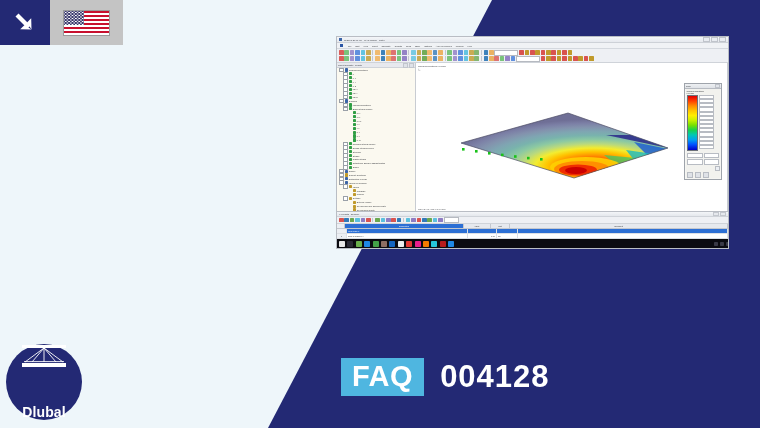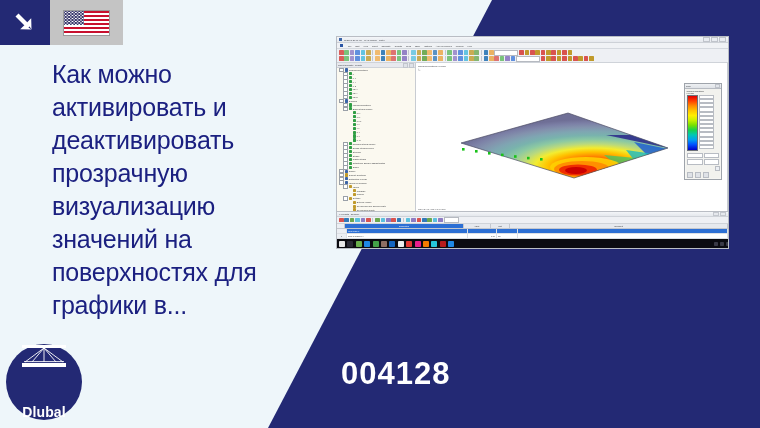--- a/index.html
+++ b/index.html
@@ -169,35 +169,35 @@
       </svg>
     </div>
     <div class="tl-flagbox">
       <div class="flag">
         <div class="stripes"></div>
         <div class="canton"></div>
       </div>
     </div>
   </div>
 
-  <div class="headline">Как можно активировать и деактивировать прозрачную визуализацию значений на поверхностях для графики в...</div>
 
   <div class="logo">
     <div class="logo-mark">
       <div class="bar-top"></div>
       <div class="bar-bot"></div>
       <svg class="web" viewBox="0 0 40 15" preserveAspectRatio="none" aria-hidden="true">
         <path d="M20 0 L1 14 M20 0 L39 14 M20 0 L20 14 M20 0 L8 14 M20 0 L32 14" stroke="#ffffff" stroke-width="0.9" fill="none"></path>
         <path d="M0 13.6 L40 13.6" stroke="#ffffff" stroke-width="0.9"></path>
       </svg>
     </div>
     <div class="logo-text">Dlubal</div>
   </div>
 
   <div class="faq-row">
+    <div class="faq-chip">FAQ</div>
     <div class="faq-num">004128</div>
   </div>
 
   <div class="shot">
 
     <div class="shot-title">
       <span class="ico"></span>
       <span class="tt">RFEM 5.26.01 x64 - [FAQ 002569 - Plate]</span>
       <span class="wbtns">
           <i></i>

